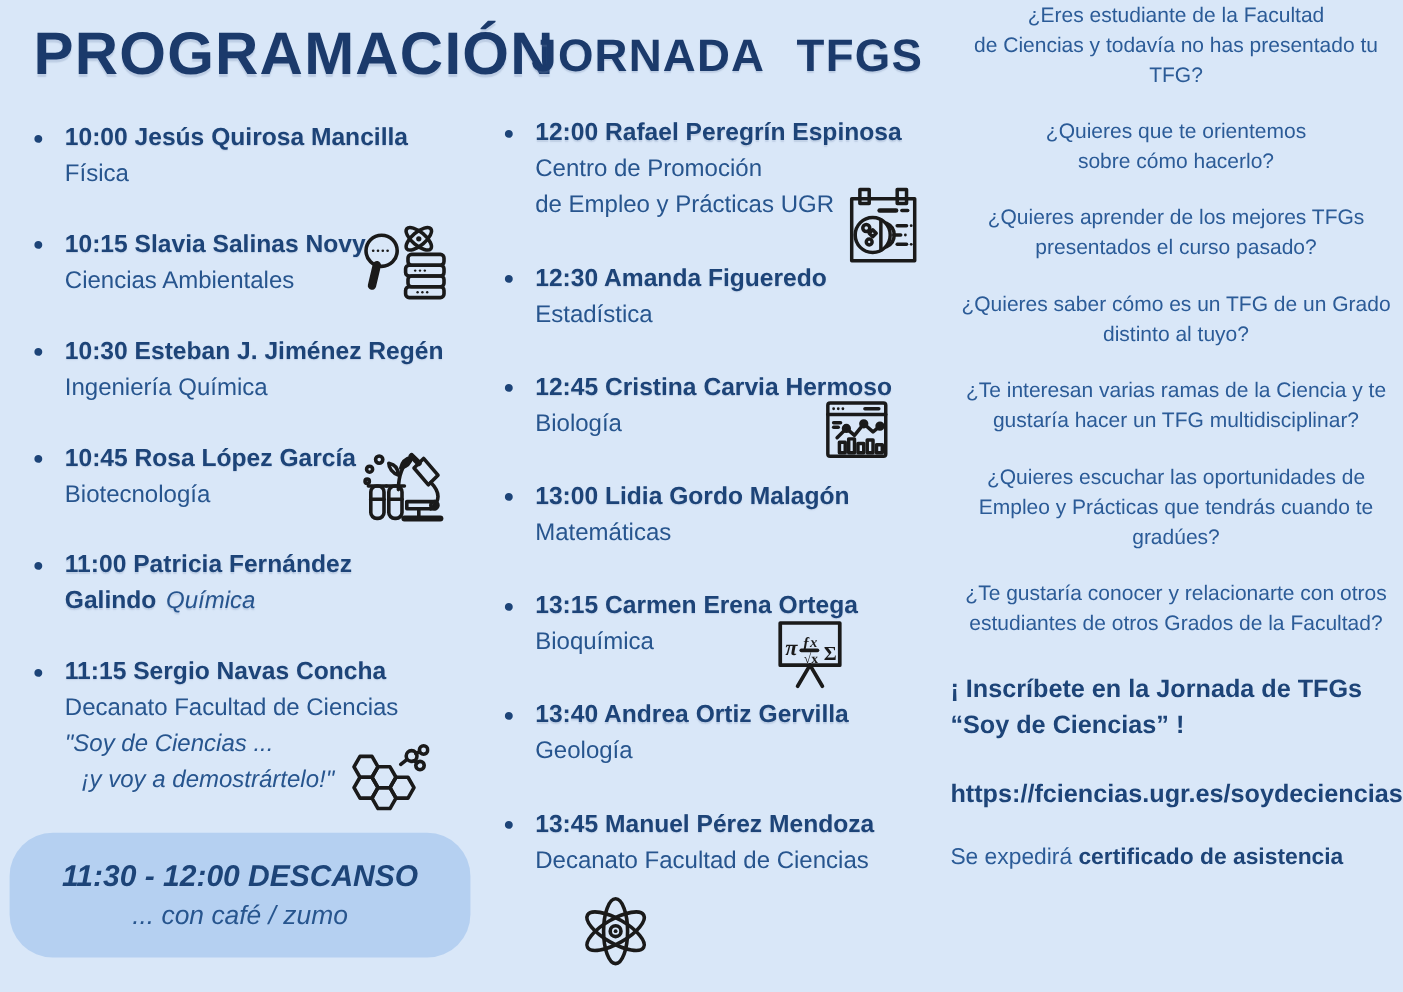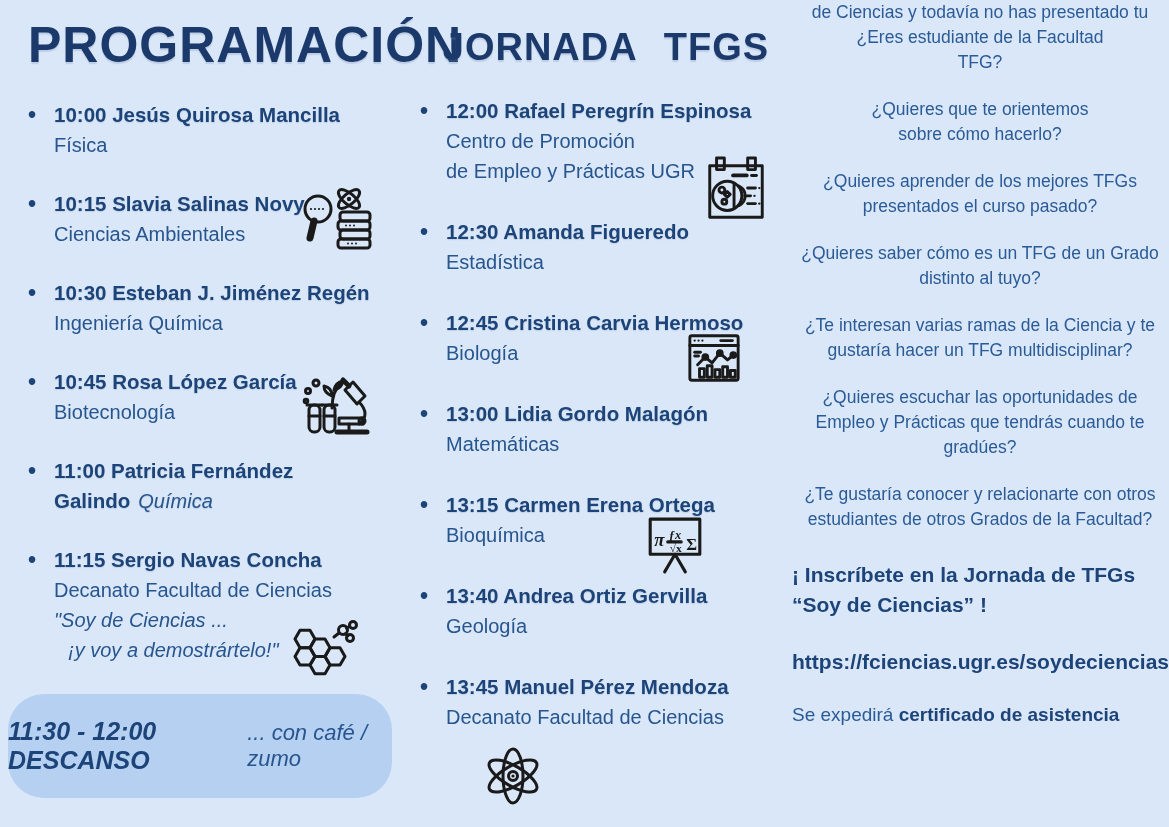--- a/index.html
+++ b/index.html
@@ -29,21 +29,21 @@
   .itext{flex:1;min-width:0}
   .t{font-size:20.5px;font-weight:700;color:#1d4478;line-height:30px;white-space:nowrap;
      text-shadow:0 1px 1px rgba(120,140,175,.25)}
   .s{font-size:20px;color:#27558e;line-height:30px;white-space:nowrap}
   .s-inline{font-size:20px;font-style:italic;font-weight:400;color:#27558e;margin-left:8px}
   .q{font-size:20px;font-style:italic;color:#27558e;line-height:30px;white-space:nowrap}
   .q2{margin-left:14px}
 
   .break-box{
     margin-left:-20px;margin-top:20px;width:384px;height:104px;background:#b5d0f1;
-    border-radius:36px;display:flex;flex-direction:row;justify-content:center;
+    border-radius:36px;display:flex;flex-direction:column;justify-content:center;
     align-items:center;row-gap:5px;
   }
   .break-l1{font-size:25px;font-weight:700;font-style:italic;color:#1d4478}
   .break-l2{font-size:22px;font-style:italic;color:#27558e}
 
   .p{margin-bottom:22px;text-align:center}
   .p div{font-size:17.5px;line-height:25px;white-space:nowrap}
   .cta{margin-top:28px;margin-bottom:0;text-align:left}
   .cta div{font-size:21px;line-height:30px;font-weight:700;color:#1d4478;white-space:nowrap}
   .url{margin-top:30px;text-align:center;font-size:21px;font-weight:700;color:#1d4478;white-space:nowrap}
@@ -326,22 +326,22 @@
         <circle cx="29" cy="32" r="4.5"></circle>
       </g>
       <circle cx="29" cy="32" r="1.6" fill="#1a1a1a"></circle>
     </svg>
   </span>
 </div>
 
 <div class="col" id="col-soy">
 
   <div class="p">
+    <div>¿Eres estudiante de la Facultad</div>
     <div>de Ciencias y todavía no has presentado tu</div>
-    <div>¿Eres estudiante de la Facultad</div>
     <div>TFG?</div>
   </div>
 
   <div class="p">
     <div>¿Quieres que te orientemos</div>
     <div>sobre cómo hacerlo?</div>
   </div>
 
   <div class="p">
     <div>¿Quieres aprender de los mejores TFGs</div>

